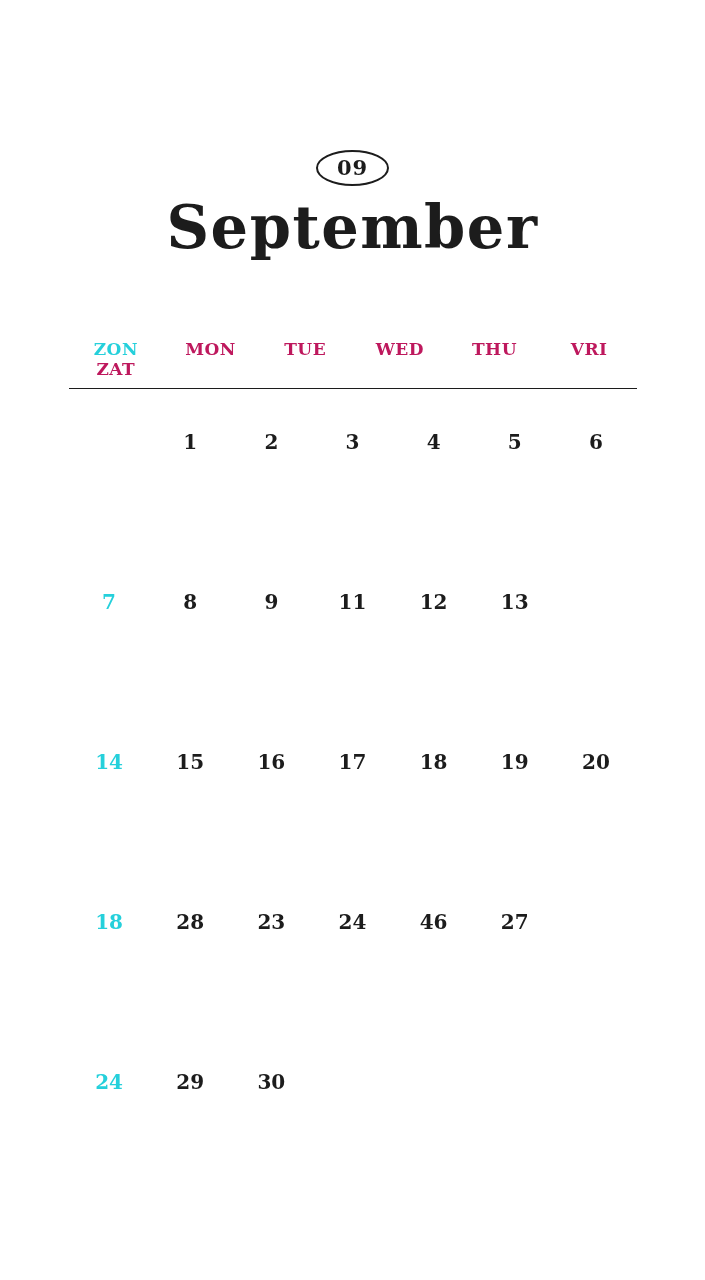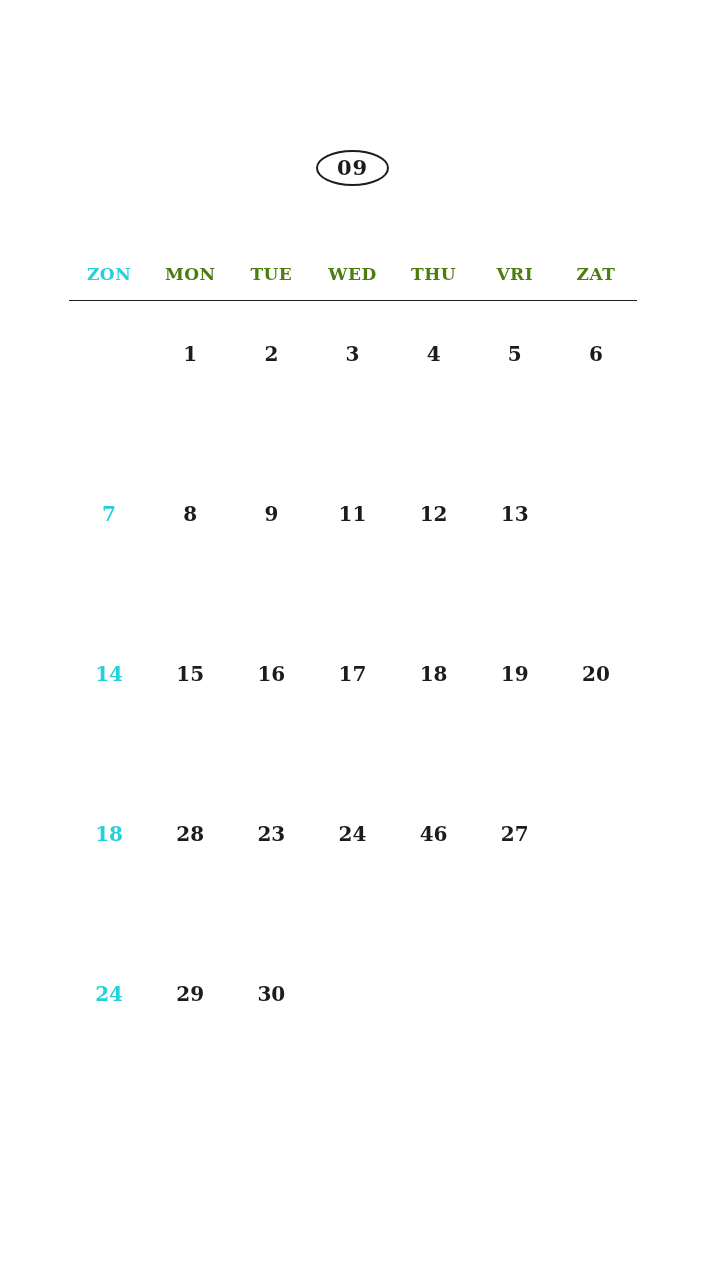--- a/index.html
+++ b/index.html
@@ -53,32 +53,32 @@
 
   
   .calendar {
     margin: 0 auto;
     margin-top: 78px;
     width: 568px;
   }
 
   .weekdays {
     display: grid;
-    grid-template-columns: repeat(7, 1fr);
+    grid-template-columns: repeat(6, 1fr);
     border-bottom: 1.5px solid #1c1c1c;
-    padding-bottom: 16px;
+    padding-bottom: 9px;
   }
 
   .weekday {
     text-align: center;
     font-family: "DejaVu Serif", serif;
     font-weight: bold;
     font-size: 17px;
     letter-spacing: 0.5px;
-    color: #4d7c0f;
+    color: #be185d;
   }
 
   .weekday.accent {
     color: #25d0db;
   }
 
   .weeks {
     display: block;
   }
 
@@ -106,20 +106,21 @@
     color: transparent;
   }
 </style>
 </head>
 <body>
 
 <div class="page">
 
   <div class="header">
     <div class="month-badge">09</div>
+    <div class="month-name">September</div>
   </div>
 
   <div class="calendar">
     <div class="weekdays">
         <div class="weekday accent">ZON</div>
         <div class="weekday">MON</div>
         <div class="weekday">TUE</div>
         <div class="weekday">WED</div>
         <div class="weekday">THU</div>
         <div class="weekday">VRI</div>

